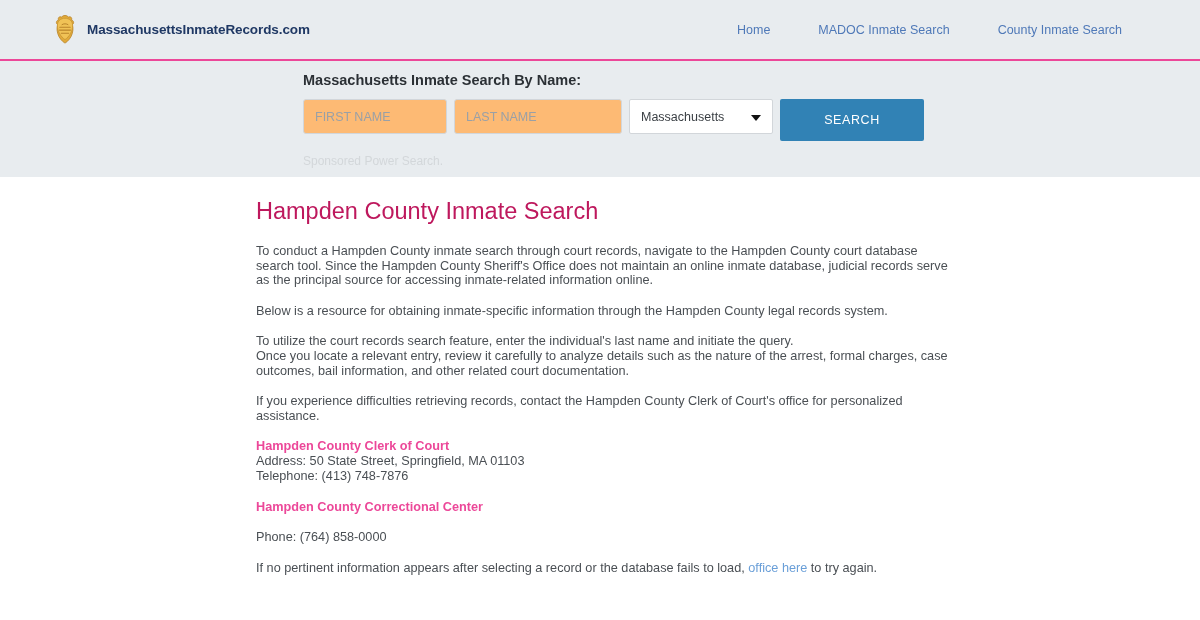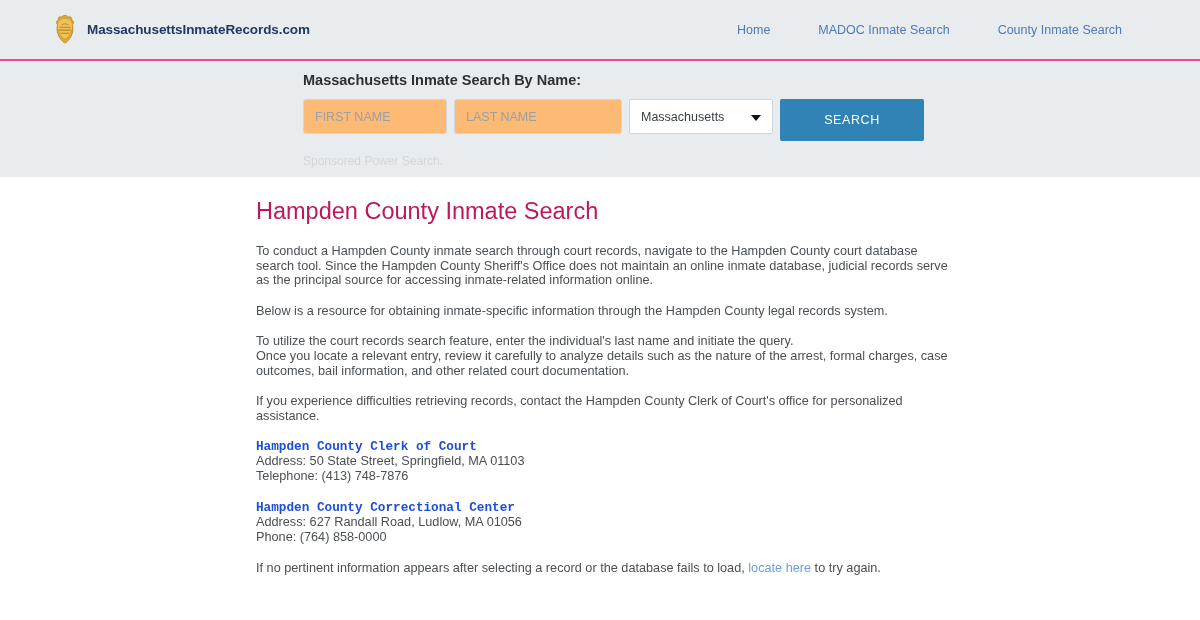--- a/index.html
+++ b/index.html
@@ -143,21 +143,21 @@
     color: #4a4f54;
     margin: 0 0 16px 0;
   }
   .main p.tight { line-height: 14.6px; }
   .contact-block {
     font-size: 12.7px;
     line-height: 15px;
     color: #4a4f54;
     margin: 0 0 16px 0;
   }
-  .contact-block strong { color: #1d4ed8; font-family: Liberation Mono, monospace; }
+  .contact-block strong { color: #ec4899; }
   .sub-head {
     font-size: 12.7px;
     font-weight: bold;
     color: #35393d;
     margin: 0 0 16px 0;
   }
   .inline-link {
     color: #6a9fd8;
     text-decoration: none;
   }
@@ -220,19 +220,19 @@
 
   <div class="contact-block">
     <strong>Hampden County Clerk of Court</strong><br>
     <span>Address: 50 State Street, Springfield, MA 01103</span><br>
     <span>Telephone: (413) 748-7876</span>
   </div>
 
 
   <div class="contact-block">
     <strong>Hampden County Correctional Center</strong><br>
-    <span>Address: 627 Randall Road, Ludlow, MA 01056</span><br>
+    <br>
     <span>Phone: (764) 858-0000</span>
   </div>
 
-  <p><span>If no pertinent information appears after selecting a record or the database fails to load, </span><a class="inline-link" href="#">locate here</a><span> to try again.</span></p>
+  <p><span>If no pertinent information appears after selecting a record or the database fails to load, </span><a class="inline-link" href="#">office here</a><span> to try again.</span></p>
 
 </div>
 
 </body></html>

